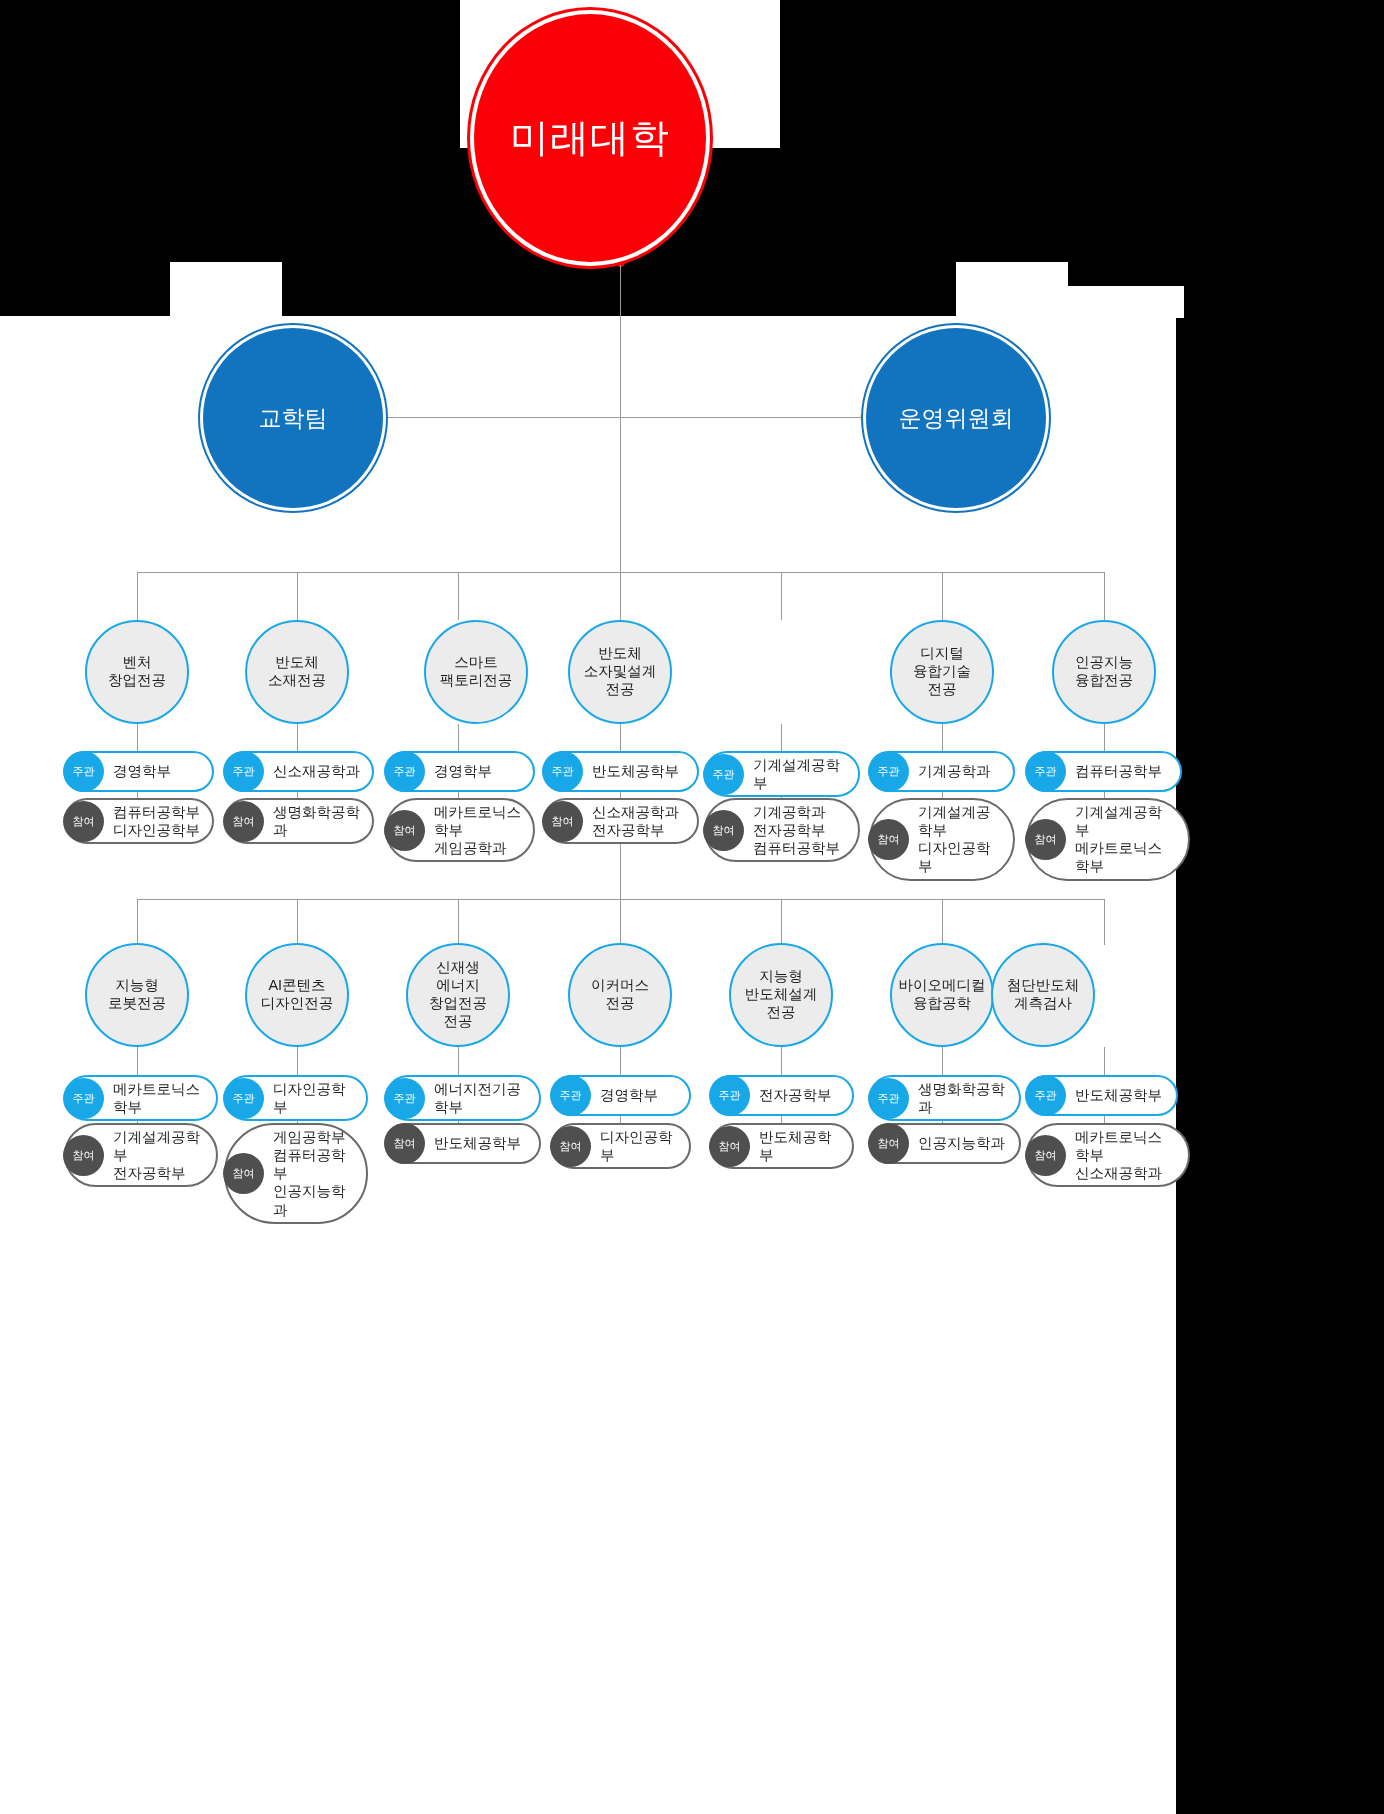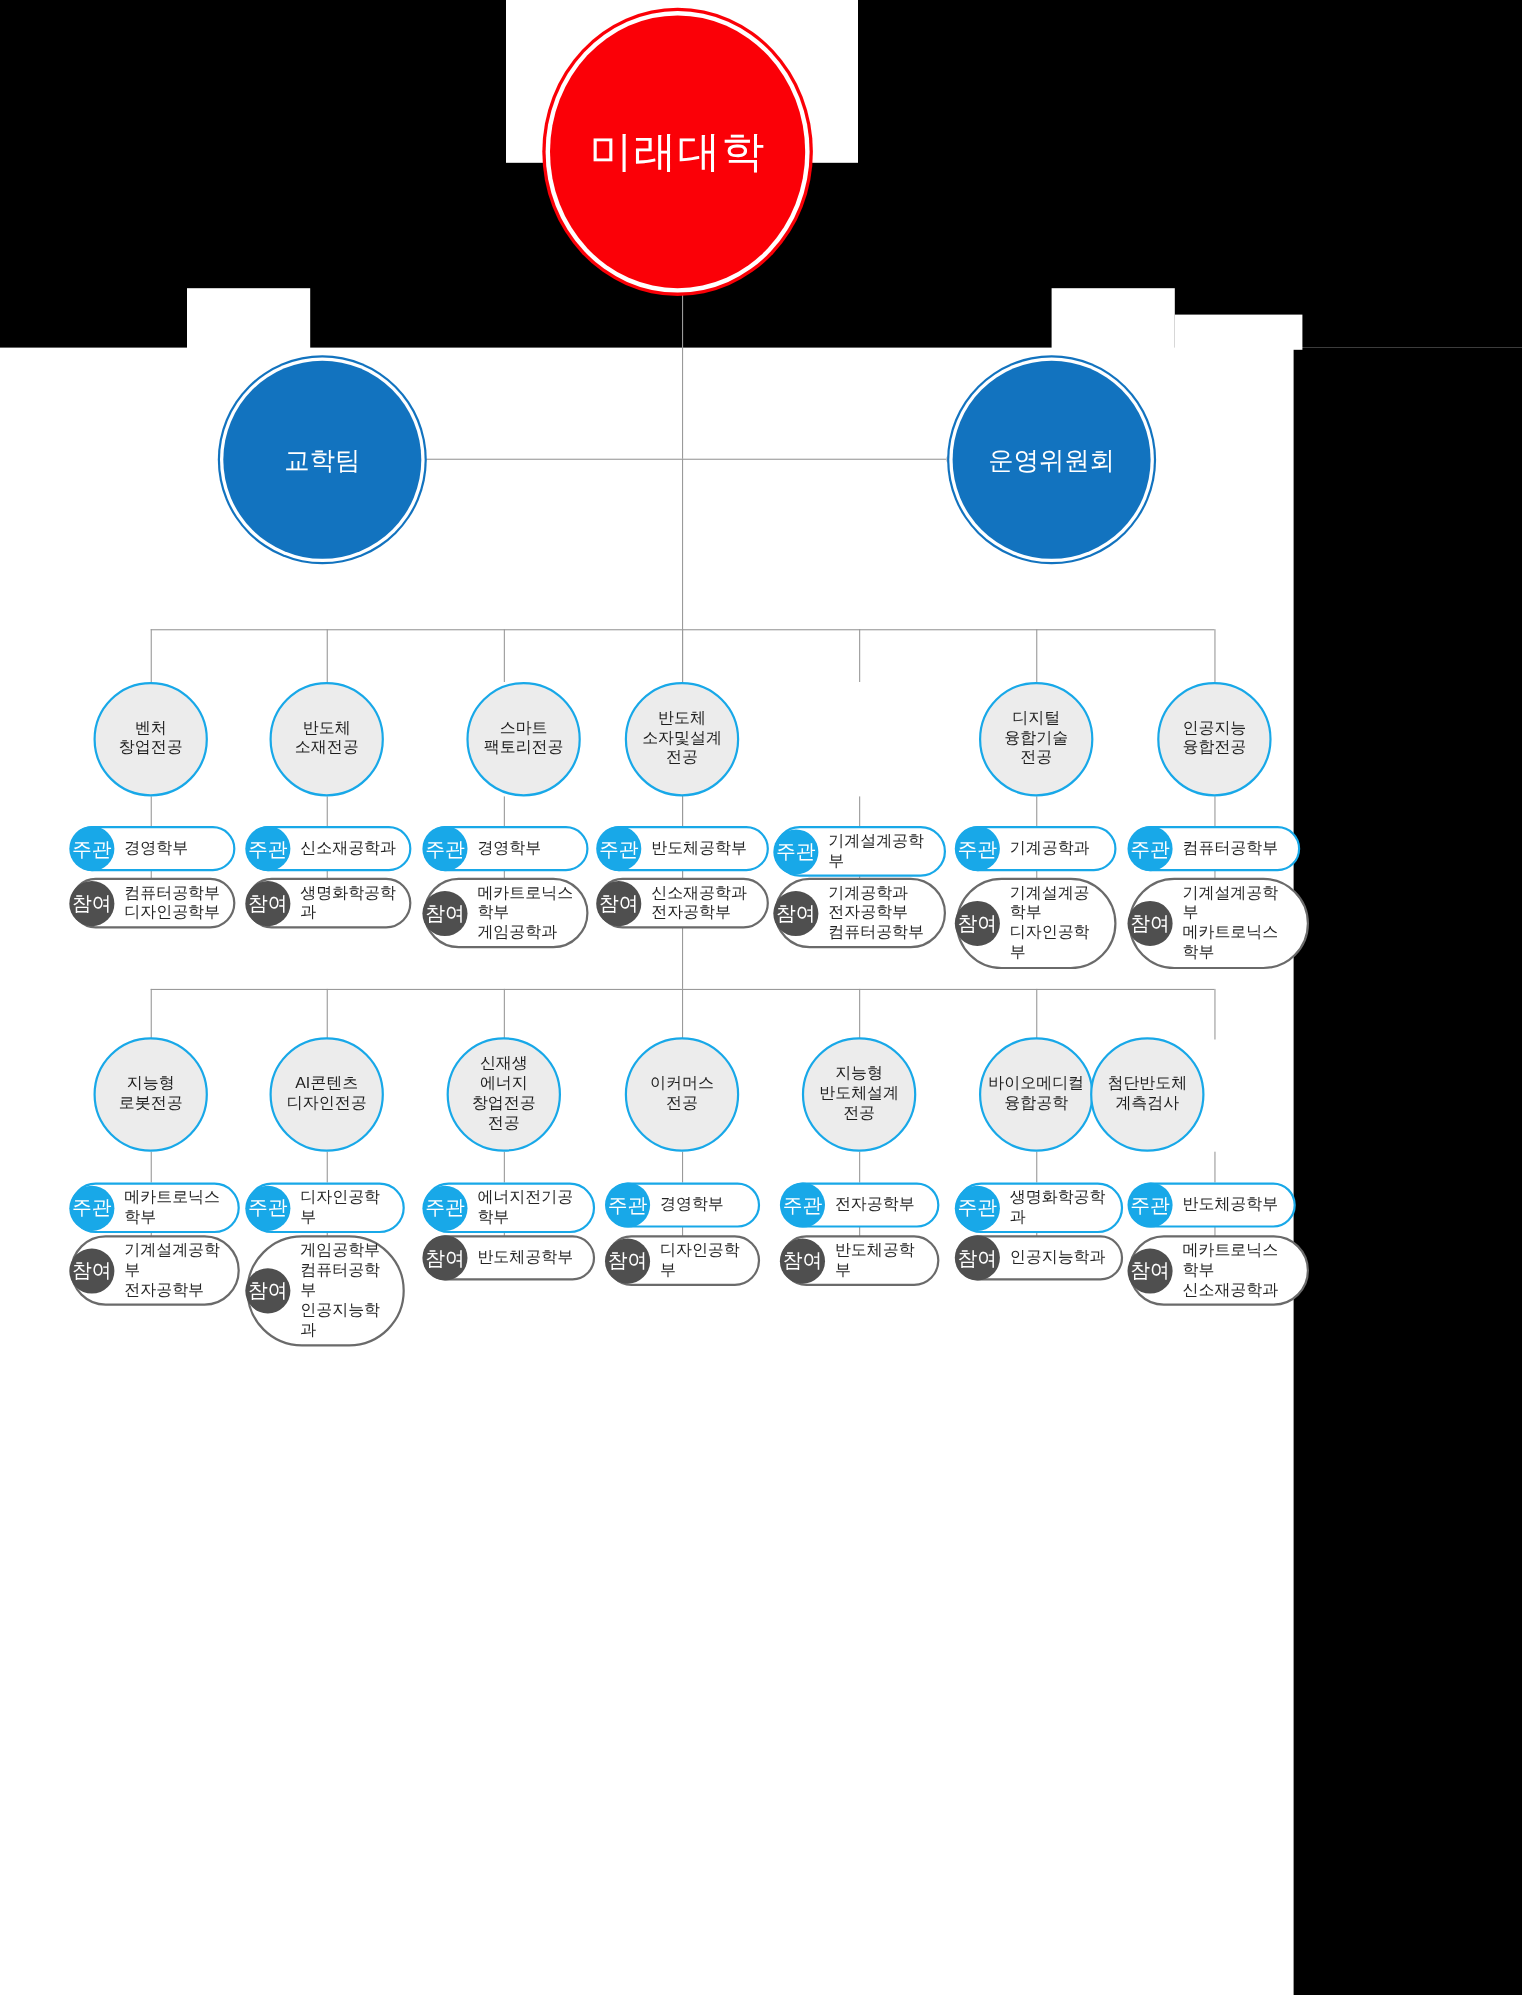--- a/index.html
+++ b/index.html
@@ -108,21 +108,21 @@
   .pill-part { border: 2px solid #6a6a6a; }
 
   .badge {
     flex: 0 0 auto;
     width: 41px; height: 41px;
     border-radius: 50%;
     display: flex;
     align-items: center;
     justify-content: center;
     color: #ffffff;
-    font-size: 18px;
+    font-size: 11px;
     margin-left: -3px;
     margin-top: -2px;
     margin-bottom: -2px;
     font-family: Liberation Mono, monospace;
   }
   .badge-main { background: #18a8e8; }
   .badge-part { background: #4f4f4f; }
 
   .pill-text {
     padding: 3px 12px 3px 9px;
@@ -150,21 +150,21 @@
   <div class="ln ln-v" style="left:620px; top:265px; height:152px;"></div>
 
   <div class="ln ln-h" style="left:372px; top:417px; width:496px;"></div>
   <div class="joint" style="left:368px; top:413px;"></div>
   <div class="joint" style="left:860px; top:413px;"></div>
 
   <div class="ln ln-v" style="left:620px; top:417px; height:155px;"></div>
 
   <div class="ln ln-v" style="left:620px; top:572px; height:327px;"></div>
 
-  <div class="root-node" style="left:500px; top:14px;text-align:center;">
+  <div class="root-node" style="left:474px; top:14px;text-align:center;">
     <span>미래대학</span>
   </div>
 
   <div class="blue-node" style="left:203px; top:328px;">
     <span>교학팀</span>
   </div>
   <div class="blue-node" style="left:866px; top:328px;text-align:right;">
     <span>운영위원회</span>
   </div>
 

